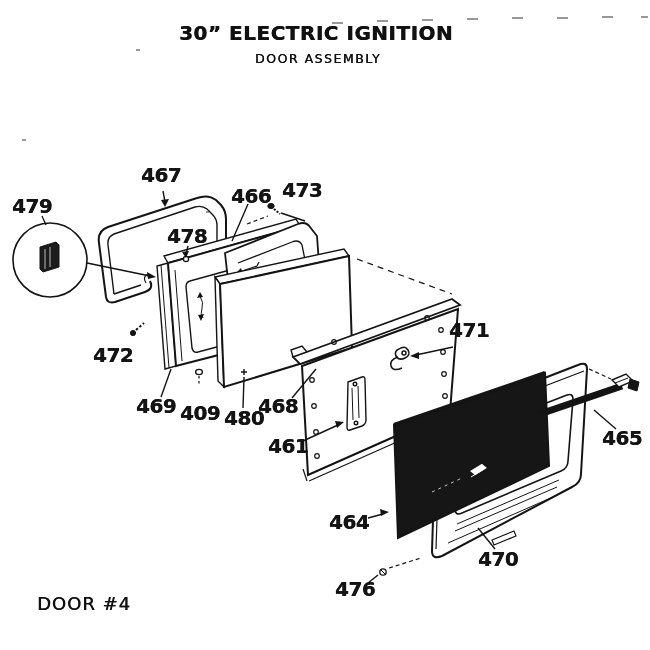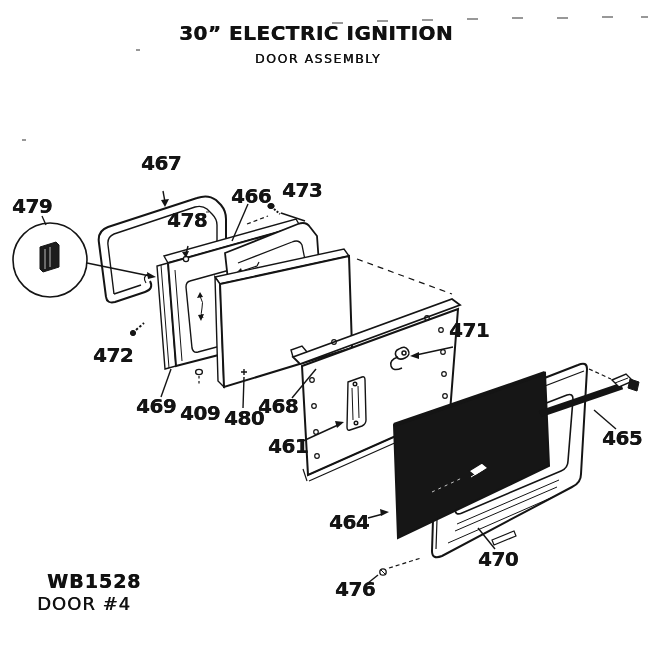--- a/index.html
+++ b/index.html
@@ -189,32 +189,31 @@
         <path d="M410,356 L419,352 L419,359 Z"></path>
         <path d="M389,512 L380,509 L381,516 Z"></path>
       </g>
     </g>
   </svg>
 
   <div class="title">30” ELECTRIC IGNITION</div>
   <div class="subtitle">DOOR ASSEMBLY</div>
 
   <div class="callout" style="left:32px;top:206px">479</div>
-  <div class="callout" style="left:161px;top:163px">467</div>
+  <div class="callout" style="left:161px;top:175px">467</div>
   <div class="callout" style="left:251px;top:196px">466</div>
   <div class="callout" style="left:302px;top:190px">473</div>
-  <div class="callout" style="left:187px;top:220px">478</div>
+  <div class="callout" style="left:187px;top:236px">478</div>
   <div class="callout" style="left:113px;top:355px">472</div>
   <div class="callout" style="left:156px;top:406px">469</div>
   <div class="callout" style="left:200px;top:413px">409</div>
   <div class="callout" style="left:244px;top:418px">480</div>
   <div class="callout" style="left:278px;top:406px">468</div>
   <div class="callout" style="left:288px;top:446px">461</div>
   <div class="callout" style="left:469px;top:330px">471</div>
   <div class="callout" style="left:622px;top:438px">465</div>
   <div class="callout" style="left:349px;top:522px">464</div>
   <div class="callout" style="left:498px;top:559px">470</div>
   <div class="callout" style="left:355px;top:589px">476</div>
 
-  <div class="footer-line1">WB1528</div>
   <div class="footer-line2">DOOR #4</div>
 
 </div>
 
 </body></html>

